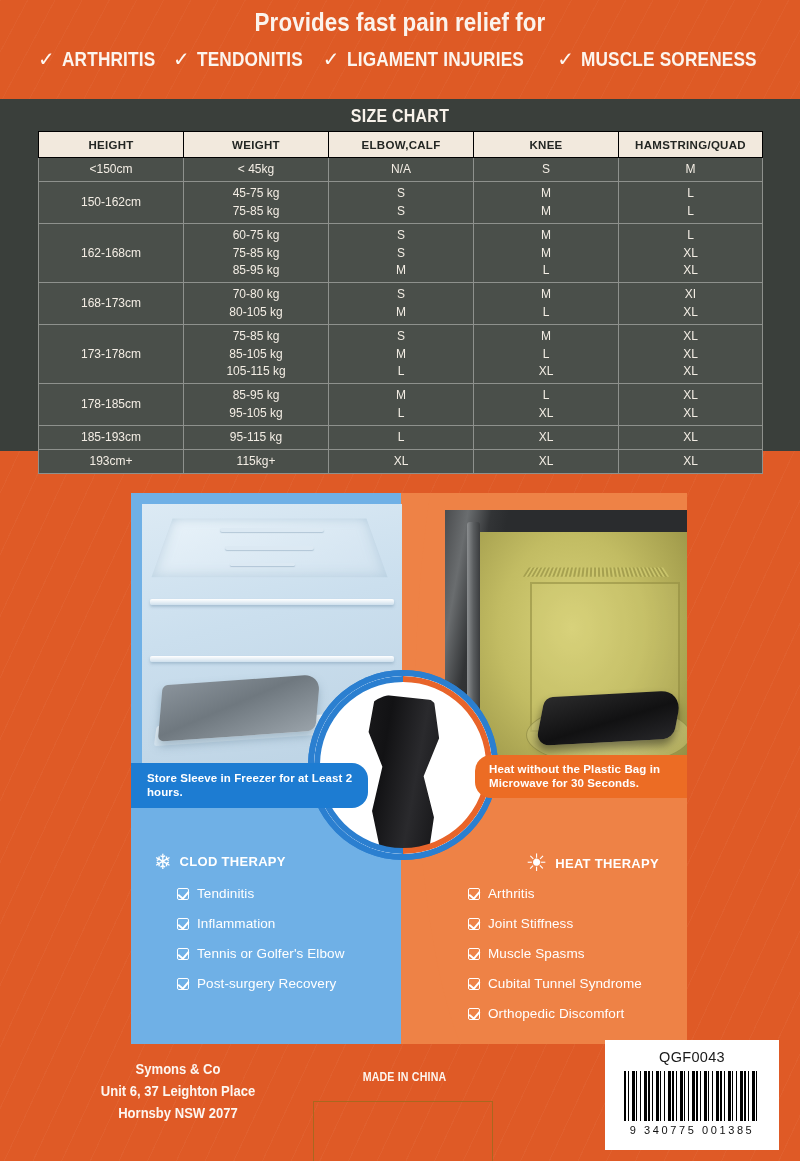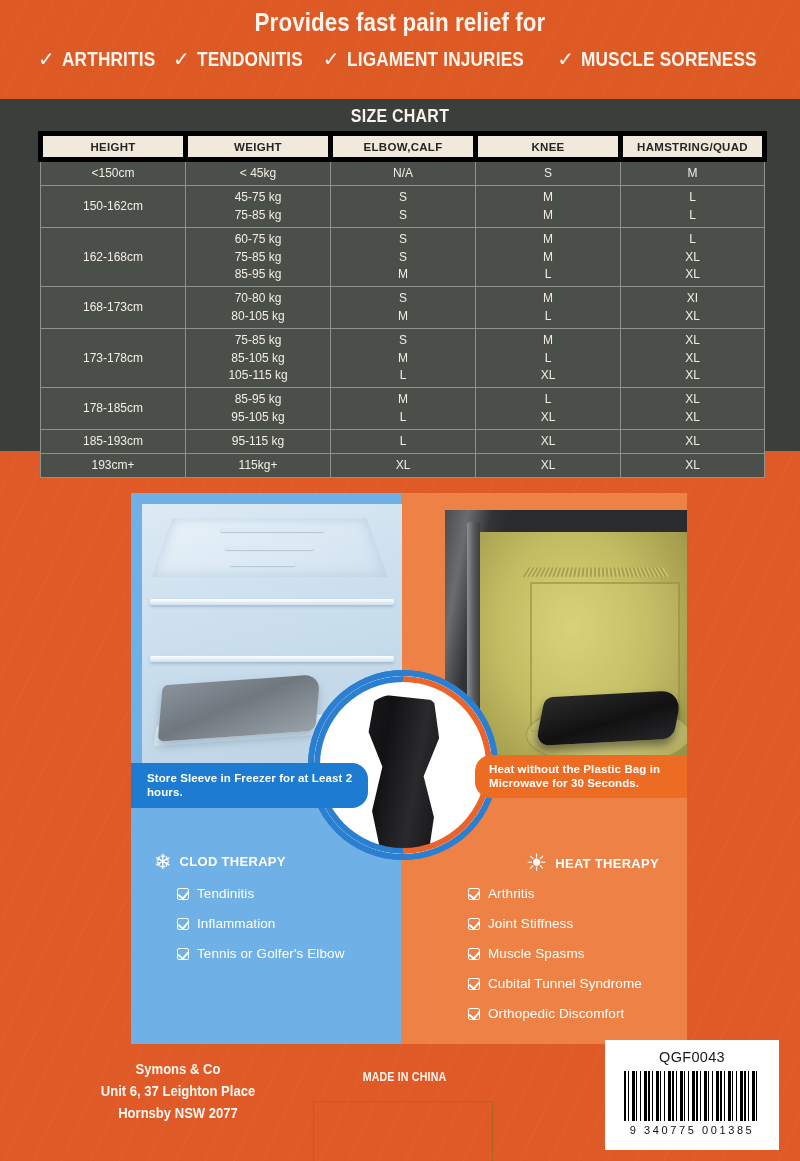--- a/index.html
+++ b/index.html
@@ -102,21 +102,21 @@
     border: 1px solid #8E918D;
     table-layout: fixed;
   }
   table.size-chart th {
     background: #F2E9DD;
     color: #232623;
     font-size: 11.5px;
     font-weight: bold;
     letter-spacing: 0.3px;
     height: 26px;
-    border: 5px solid #000000;
+    border: 1px solid #000000;
     text-align: center;
     vertical-align: middle;
   }
   table.size-chart td {
     background: #4A4F4A;
     color: #F3EDE4;
     font-size: 12px;
     border: 1px solid #8E918D;
     text-align: center;
     vertical-align: middle;
@@ -614,20 +614,24 @@
         <span>Tendinitis</span>
       </div>
       <div class="bullet">
         <span class="box"></span>
         <span>Inflammation</span>
       </div>
       <div class="bullet">
         <span class="box"></span>
         <span>Tennis or Golfer's Elbow</span>
       </div>
+      <div class="bullet">
+        <span class="box"></span>
+        <span>Post-surgery Recovery</span>
+      </div>
     </div>
 
     <div class="bullet-col heat">
       <div class="bullet">
         <span class="box"></span>
         <span>Arthritis</span>
       </div>
       <div class="bullet">
         <span class="box"></span>
         <span>Joint Stiffness</span>

